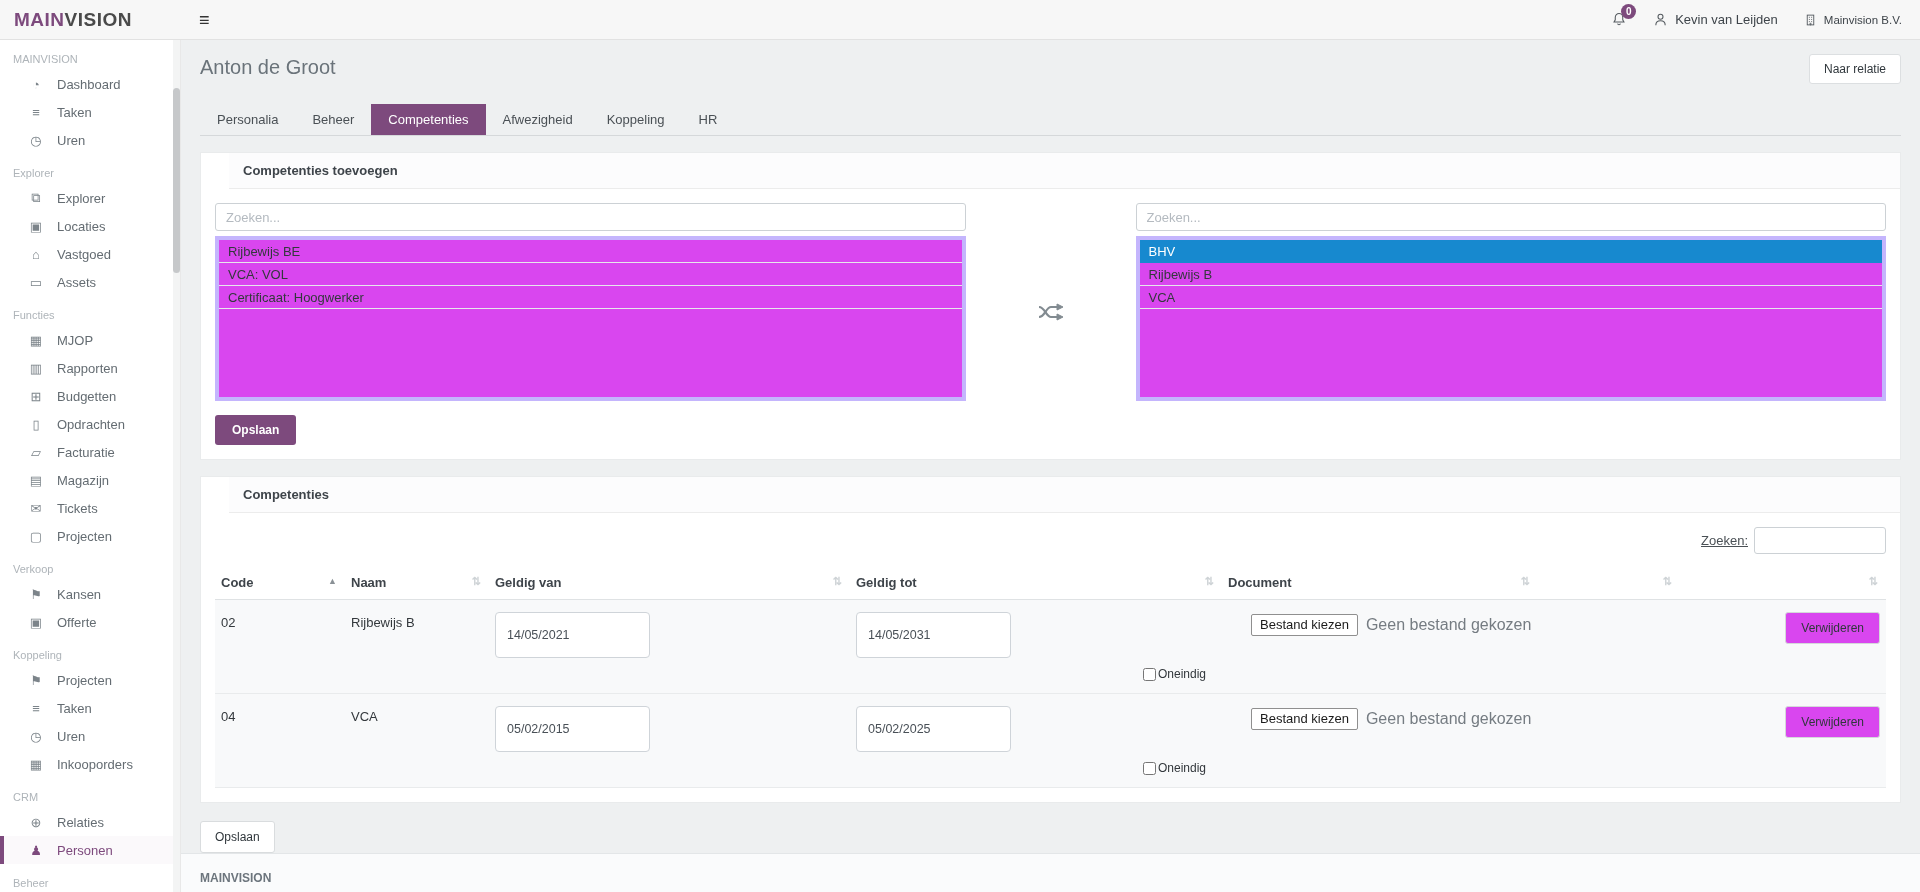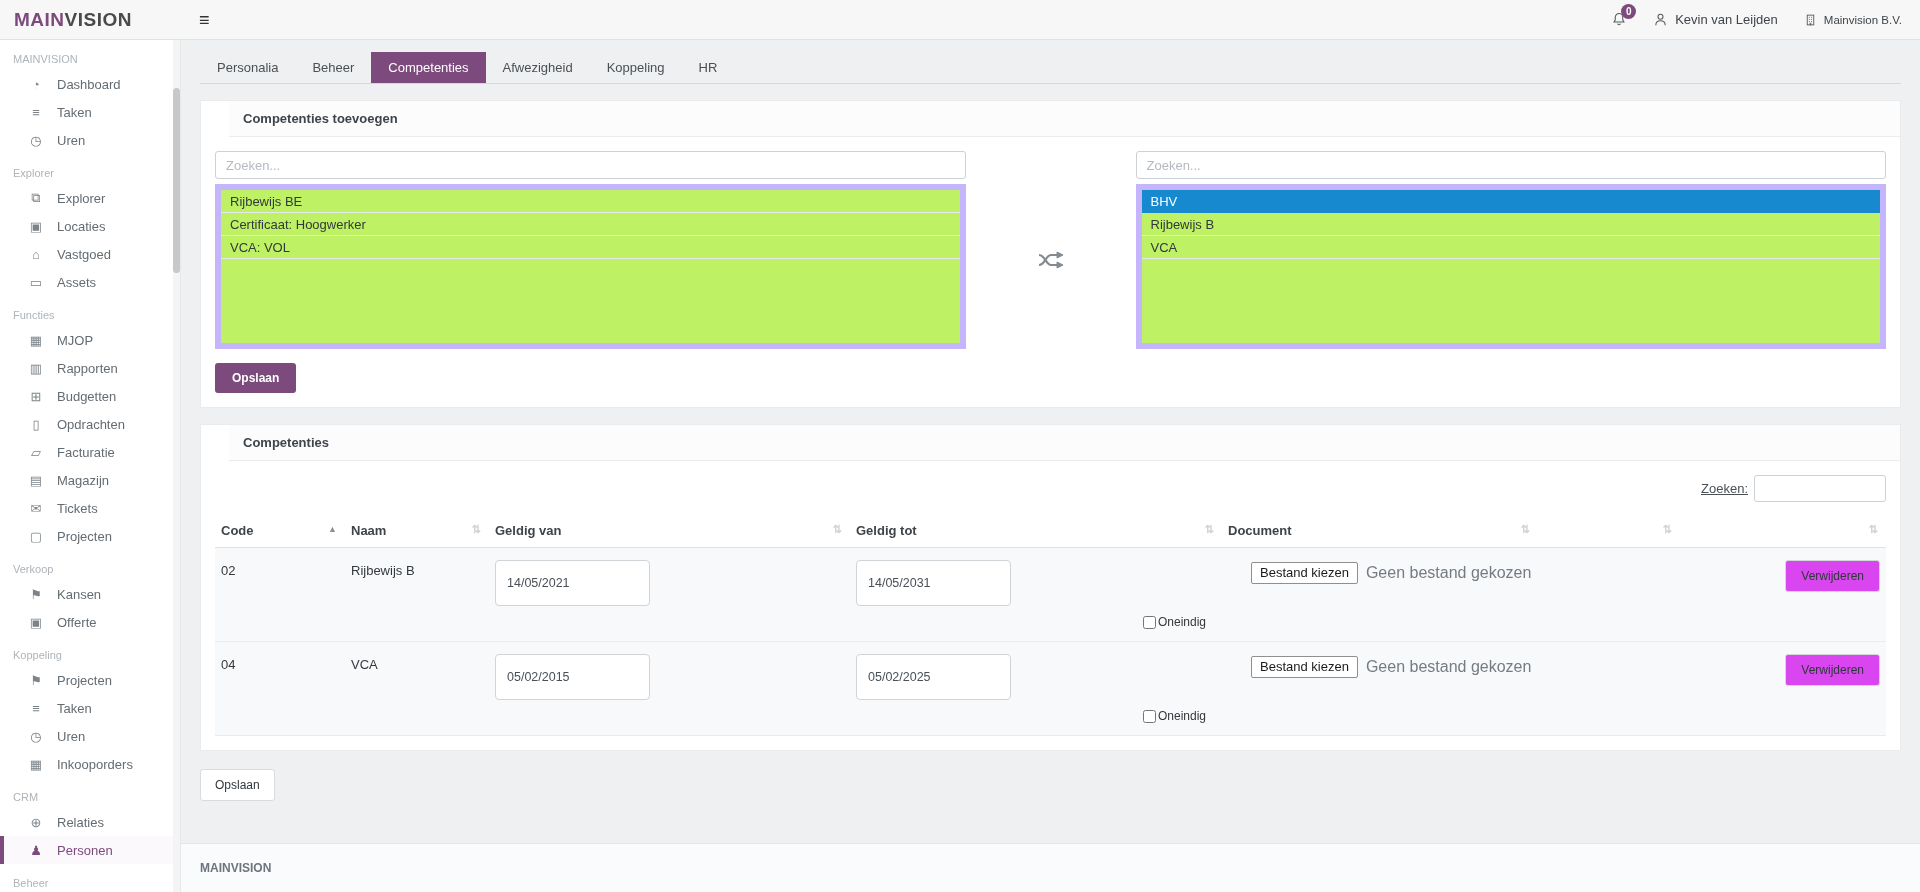--- a/index.html
+++ b/index.html
@@ -58,21 +58,21 @@
   .card-body { padding:14px; }
 
   
   .dual { display:flex; align-items:flex-start; }
   .dual-col { flex:1; }
   .dual-mid { flex:0 0 170px; display:flex; align-items:center; justify-content:center;
     align-self:center; padding-top:20px; }
   .search-input { width:100%; height:28px; border:1px solid #ccd1d5; border-radius:3px;
     padding:0 10px; font-size:13px; color:#495057; font-family:inherit; }
   .search-input::placeholder { color:#b4bac0; }
-  .listbox { margin-top:5px; border:6px solid #c4b5fd; height:165px; overflow:hidden; background:#bef264; }
+  .listbox { margin-top:5px; border:4px solid #c4b5fd; height:165px; overflow:hidden; background:#d946ef; }
   .list-item { padding:4px 9px; height:23px; font-size:13px; color:#33383c;
     border-bottom:1px solid #e6e9eb; cursor:pointer; }
   .list-item.selected { background:#1789cf; color:#fff; border-bottom-color:#1789cf; }
   .btn-primary { margin-top:14px; background:#7d4a7d; color:#fff; border:none; border-radius:3px;
     padding:8px 17px; font-size:12px; font-weight:700; cursor:pointer; font-family:inherit; }
 
   
   .table-search { display:flex; justify-content:flex-end; align-items:center; gap:6px;
     font-size:13px; color:#4a5055;text-decoration:underline; }
   .table-search input { width:132px; height:27px; border:1px solid #ccd1d5; border-radius:3px;
@@ -246,41 +246,45 @@
 
     <div class="sb-section-label">Beheer</div>
 
     <div class="sb-scroll-track">
       <div class="sb-scroll-thumb"></div>
     </div>
   </aside>
 
   <main class="main">
     <div class="main-inner">
+      <div class="page-head">
+        <h1 class="page-title">Anton de Groot</h1>
+        <button class="btn-naar-relatie">Naar relatie</button>
+      </div>
 
       <div class="tabbar">
         <div class="tab">Personalia</div>
         <div class="tab">Beheer</div>
         <div class="tab active">Competenties</div>
         <div class="tab">Afwezigheid</div>
         <div class="tab">Koppeling</div>
         <div class="tab">HR</div>
       </div>
 
       
       <section class="card">
         <div class="card-header">Competenties toevoegen</div>
         <div class="card-body">
           <div class="dual">
             <div class="dual-col">
               <input class="search-input" placeholder="Zoeken..." style="">
               <div class="listbox">
                 <div class="list-item">Rijbewijs BE</div>
+                <div class="list-item">VCA: VOL</div>
                 <div class="list-item">Certificaat: Hoogwerker</div>
-                <div class="list-item">VCA: VOL</div>
               </div>
             </div>
             <div class="dual-mid">
               <svg class="shuffle-svg" width="26" height="18" viewBox="0 0 26 18">
                 <path d="M1 14 C7 14 8 4 13 4 H19" fill="none" stroke-width="2.2"></path>
                 <polygon points="19,1 25,4 19,7" fill="#828b91" stroke="none"></polygon>
                 <path d="M1 4 C7 4 8 14 13 14 H19" fill="none" stroke-width="2.2"></path>
                 <polygon points="19,11 25,14 19,17" fill="#828b91" stroke="none"></polygon>
               </svg>
             </div>

